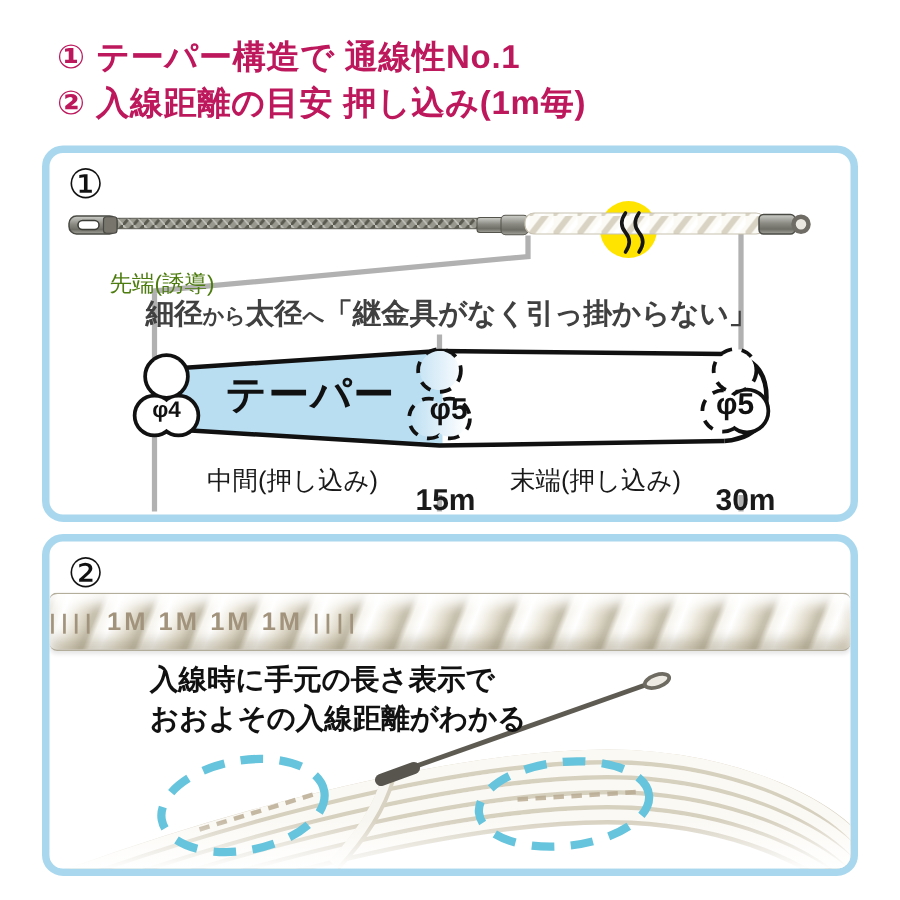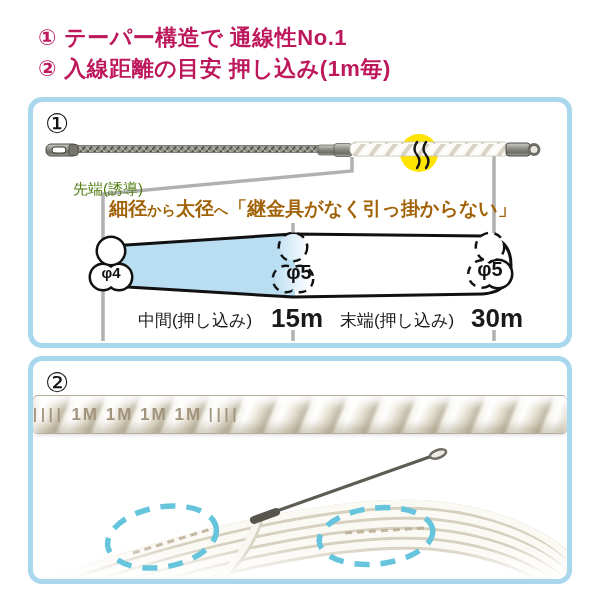--- a/index.html
+++ b/index.html
@@ -17,29 +17,29 @@
     position:absolute;left:28px;width:534px;background:#fff;
     border:5px solid #a9d8ee;border-radius:14px;overflow:hidden;
   }
   #panel1{top:97px;height:241px;}
   #panel2{top:356px;height:218px;}
   .panel-badge{position:absolute;left:12px;top:6px;font-size:27px;color:#111;z-index:5;}
   .abs{position:absolute;}
   svg{display:block;}
   
   .tip-label{left:40px;top:78px;font-size:15px;color:#4d7c0f;z-index:4;}
-  .callout{left:60px;top:94px;width:440px;text-align:center;color:#a16207;font-weight:bold;
+  .callout{left:48px;top:94px;width:440px;text-align:center;color:#404040;font-weight:bold;
            white-space:nowrap;z-index:4;font-family:Liberation Serif, serif;}
   .callout .big{font-size:19px;}
   .callout .small{font-size:14px;}
   .taper-word{left:104px;top:143px;width:140px;text-align:center;font-size:27px;
               font-weight:bold;color:#111;z-index:4;letter-spacing:1px;}
   .row-label{top:201px;text-align:center;color:#1a1a1a;z-index:4;white-space:nowrap;}
   .row-label.small{font-size:17px;padding-top:6px;}
-  .row-label.dist{font-size:26px;font-weight:bold;}
+  .row-label.dist{font-size:20px;font-weight:bold;margin-top:20px;}
   
   .rope-band{
     left:0;top:34px;width:534px;height:37px;border-radius:5px;z-index:1;
     background:repeating-linear-gradient(112deg,
       #c6c0ae 0px,#c6c0ae 2px,#f6f4ed 6px,#ffffff 13px,
       #f1eee5 20px,#dcd6c6 27px,#c6c0ae 32px);
     box-shadow:inset 0 7px 8px rgba(255,255,255,.9), inset 0 -7px 8px rgba(140,128,100,.35),
                0 2px 3px rgba(0,0,0,.10);
     border-top:1px solid #b3ad9c;border-bottom:1px solid #b3ad9c;
   }
@@ -179,37 +179,42 @@
     <text x="266" y="177" text-anchor="middle" font-size="20" font-weight="bold" fill="#111" font-family="Liberation Sans, sans-serif">φ5</text>
     <text x="457" y="174" text-anchor="middle" font-size="20" font-weight="bold" fill="#111" font-family="Liberation Sans, sans-serif">φ5</text>
   </svg>
 
   <div class="abs tip-label">先端(誘導)</div>
 
   <div class="abs callout">
     <span class="big">細径</span><span class="small">から</span><span class="big">太径</span><span class="small">へ</span><span class="big">「継金具がなく引っ掛からない」</span>
   </div>
 
+  <div class="abs taper-word">テーパー</div>
 
   <div class="abs row-label small" style="left:103px;width:118px;">中間(押し込み)</div>
   <div class="abs row-label dist" style="left:228px;width:72px;">15m</div>
   <div class="abs row-label small" style="left:305px;width:118px;">末端(押し込み)</div>
   <div class="abs row-label dist" style="left:428px;width:72px;">30m</div>
 </div>
 
 <div id="panel2" class="panel">
   <div class="panel-badge">②</div>
 
   <div class="abs rope-band"></div>
   <div class="abs rope-marking">
     <span class="ticks">||||</span>
     <span>1M 1M 1M 1M</span>
     <span class="ticks">||||</span>
   </div>
 
+  <div class="abs caption">
+    <div>入線時に手元の長さ表示で</div>
+    <div>おおよその入線距離がわかる</div>
+  </div>
 
   <svg class="abs" style="left:0;top:0;z-index:1" width="534" height="218" viewBox="0 0 534 218">
     <defs>
       <linearGradient id="fadeW" x1="0" y1="0" x2="0" y2="1">
         <stop offset="0" stop-color="#ffffff" stop-opacity="0"></stop>
         <stop offset="1" stop-color="#ffffff" stop-opacity="1"></stop>
       </linearGradient>
     </defs>
 
     <g fill="none">

